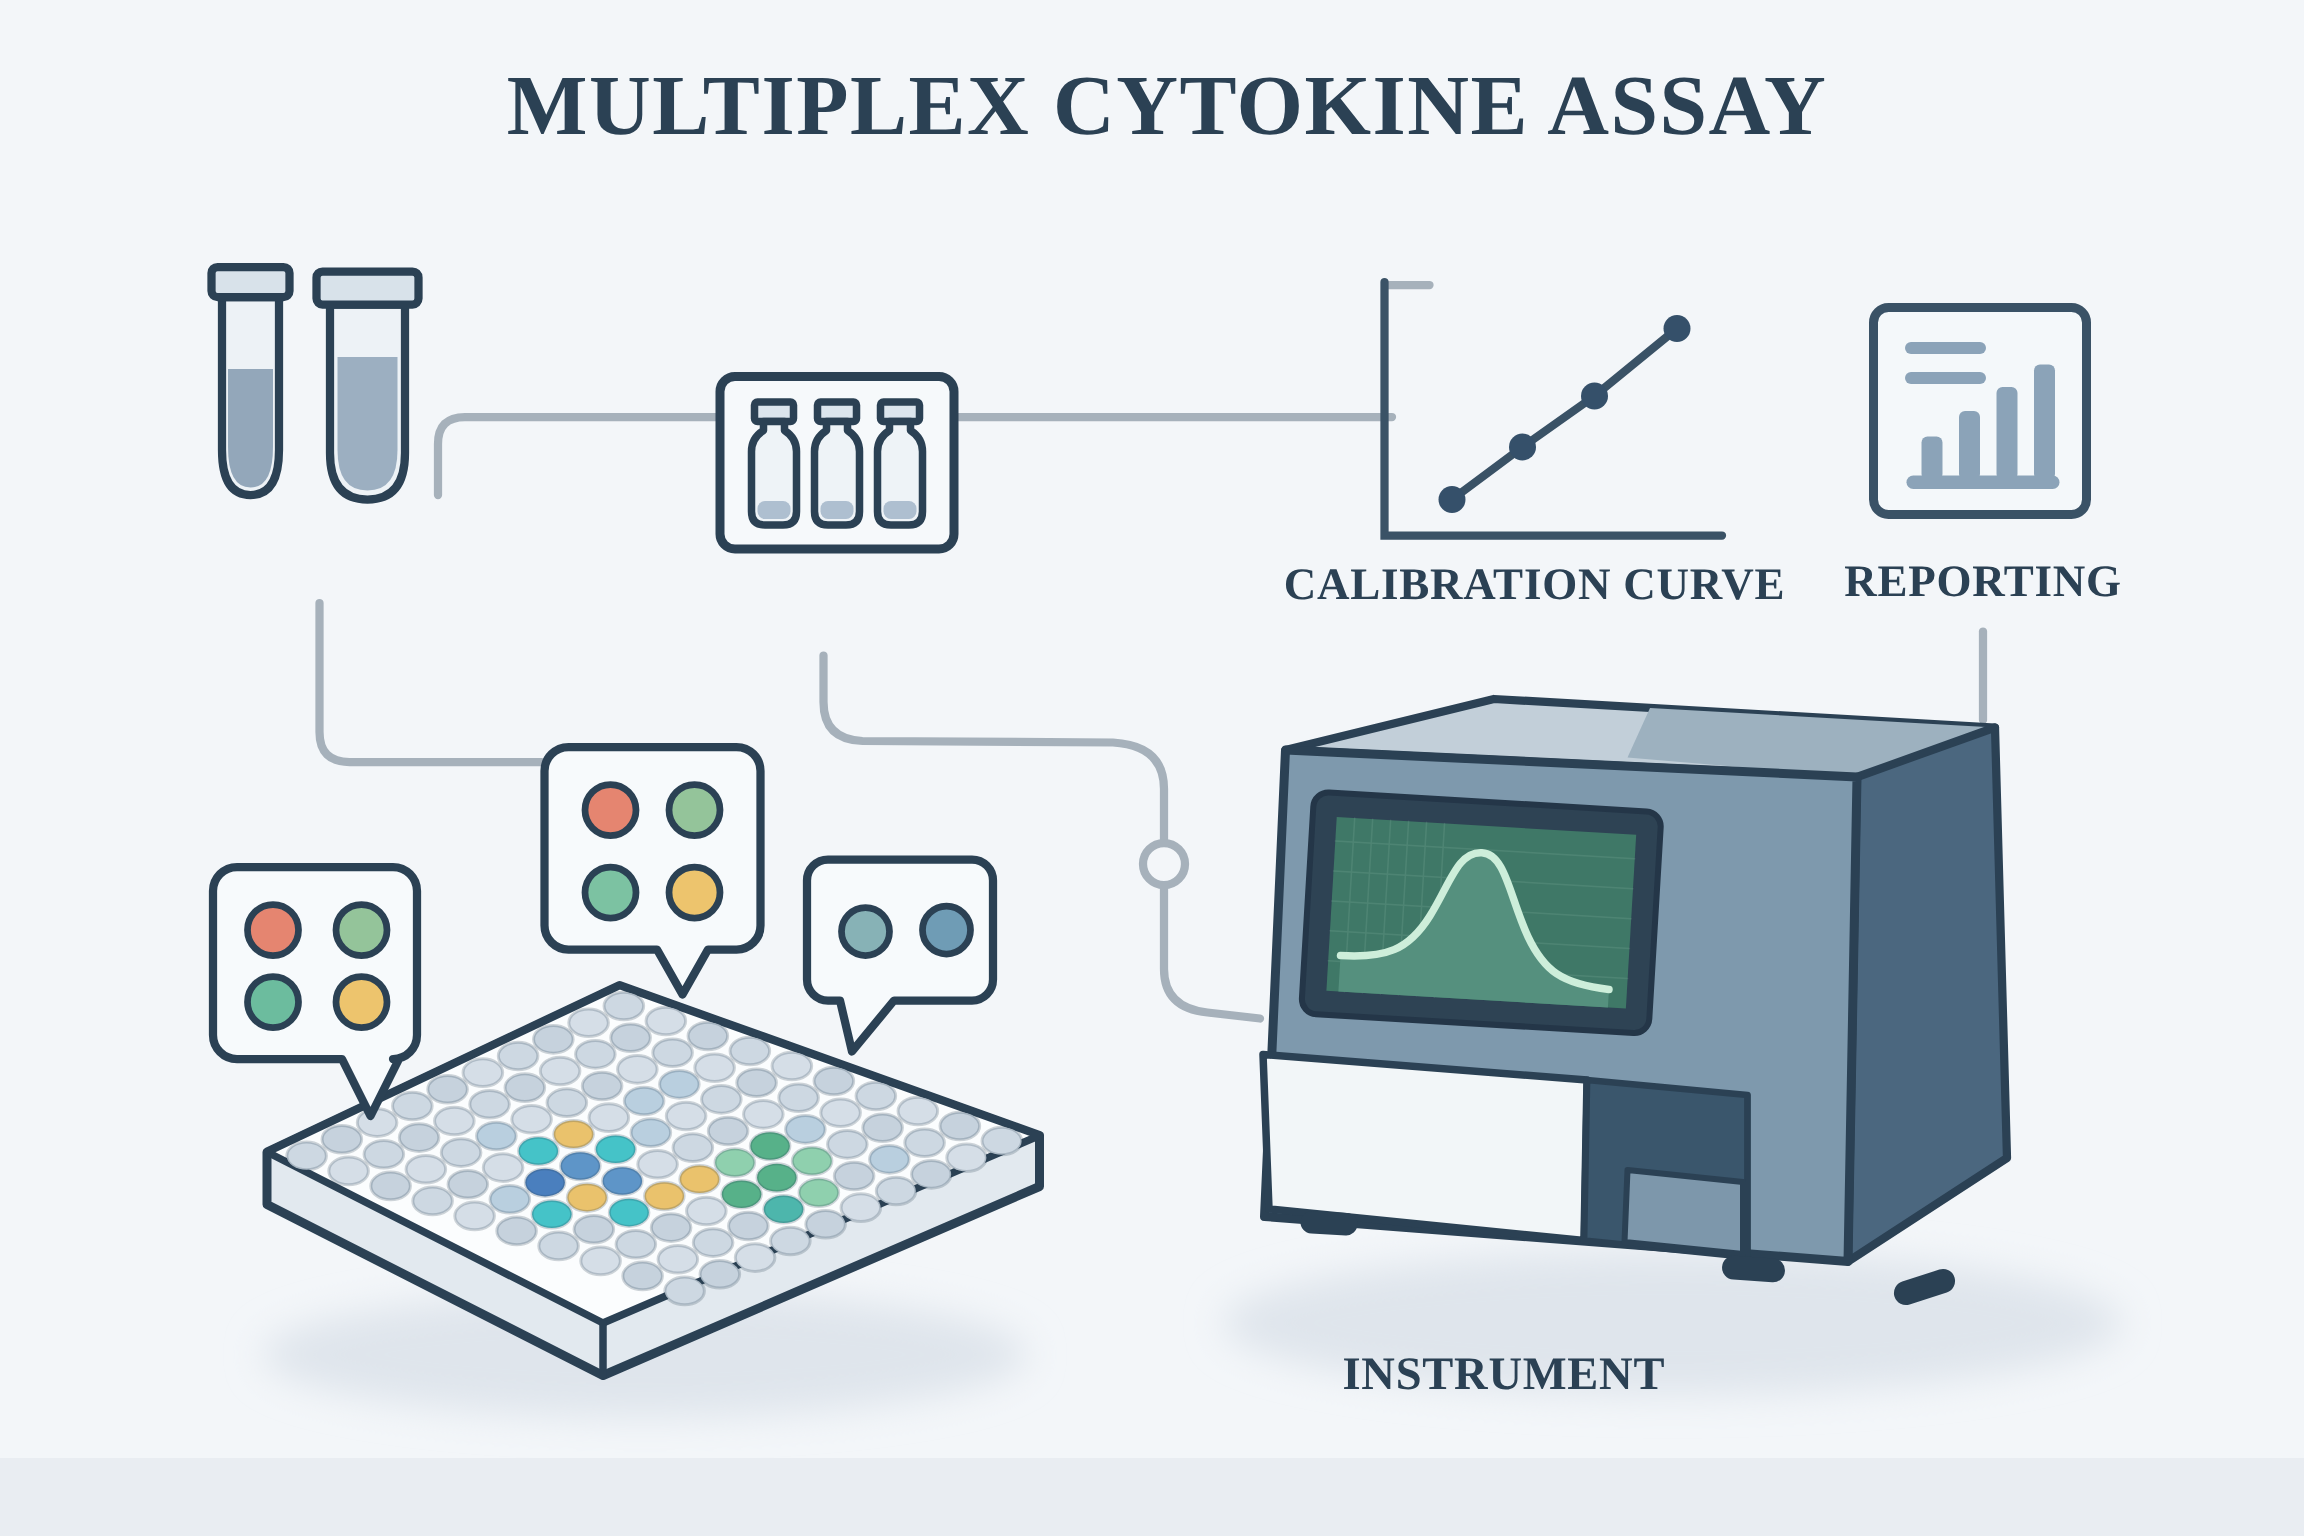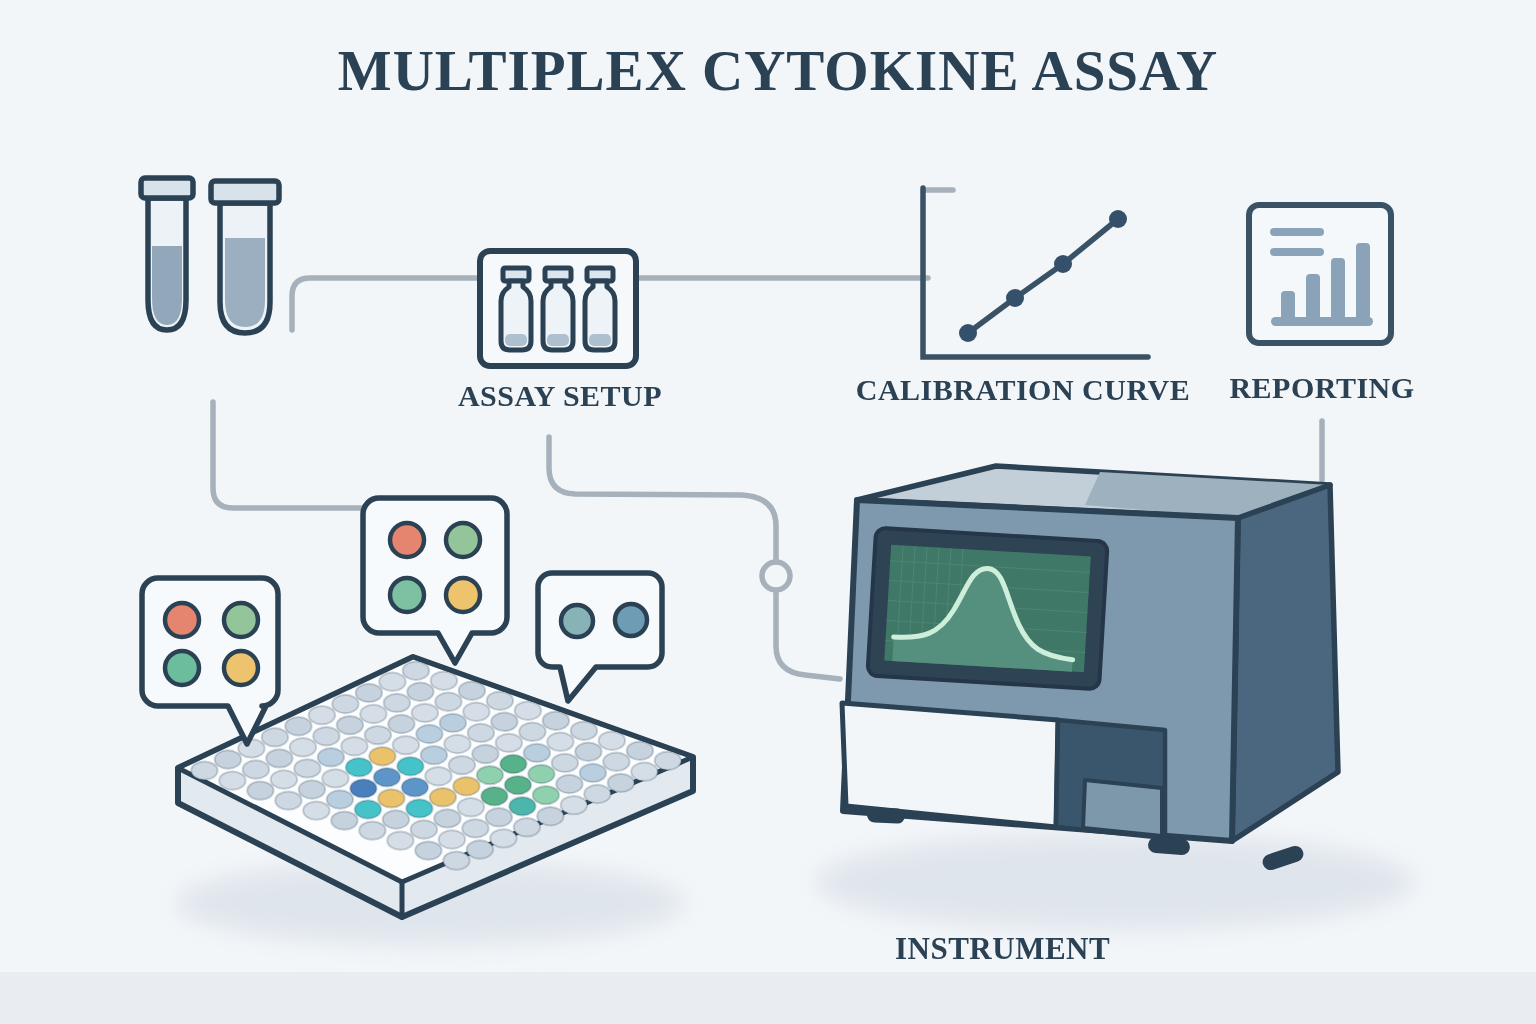--- a/index.html
+++ b/index.html
@@ -15,21 +15,21 @@
     position:absolute;transform:translateX(-50%);font-weight:700;color:#2b4154;
     font-size:30px;letter-spacing:.5px;white-space:nowrap;
   }
   #lbl-pre{left:210px;top:346px;}
   #lbl-assay{left:560px;top:379px;}
   #lbl-cal{left:1023px;top:373px;}
   #lbl-rep{left:1322px;top:371px;text-align:right;}
   #lbl-plate{left:455px;top:955px;font-size:35px;}
   #lbl-instr{
     position:absolute;left:895px;top:897px;font-weight:700;color:#2b4154;
-    font-size:31px;line-height:38px;letter-spacing:.5px;margin-top:33px;
+    font-size:31px;line-height:38px;letter-spacing:.5px;
   }
   svg{position:absolute;left:0;top:0;}
 </style>
 </head>
 <body>
 
 <div class="canvas">
 
   <h1 class="title">MULTIPLEX CYTOKINE ASSAY</h1>
 
@@ -247,19 +247,18 @@
           <circle cx="407" cy="540" r="17" fill="#e58570" stroke="#2b4154" stroke-width="4.5"></circle>
           <circle cx="463" cy="540" r="17" fill="#94c49a" stroke="#2b4154" stroke-width="4.5"></circle>
           <circle cx="407" cy="595" r="17" fill="#7cc2a2" stroke="#2b4154" stroke-width="4.5"></circle>
           <circle cx="463" cy="595" r="17" fill="#edc46d" stroke="#2b4154" stroke-width="4.5"></circle>
           <circle cx="577" cy="621" r="16" fill="#87b2b6" stroke="#2b4154" stroke-width="4.5"></circle>
           <circle cx="631" cy="620" r="16" fill="#6f9cb5" stroke="#2b4154" stroke-width="4.5"></circle>
         </g>
     </g>
   </svg>
 
-  <div class="node-label" id="lbl-assay">ASSAY SETUP</div>
   <div class="node-label" id="lbl-cal">CALIBRATION CURVE</div>
   <div class="node-label" id="lbl-rep">REPORTING</div>
   <div id="lbl-instr">
     <div>INSTRUMENT</div>
   </div>
 </div>
 
 </body></html>

